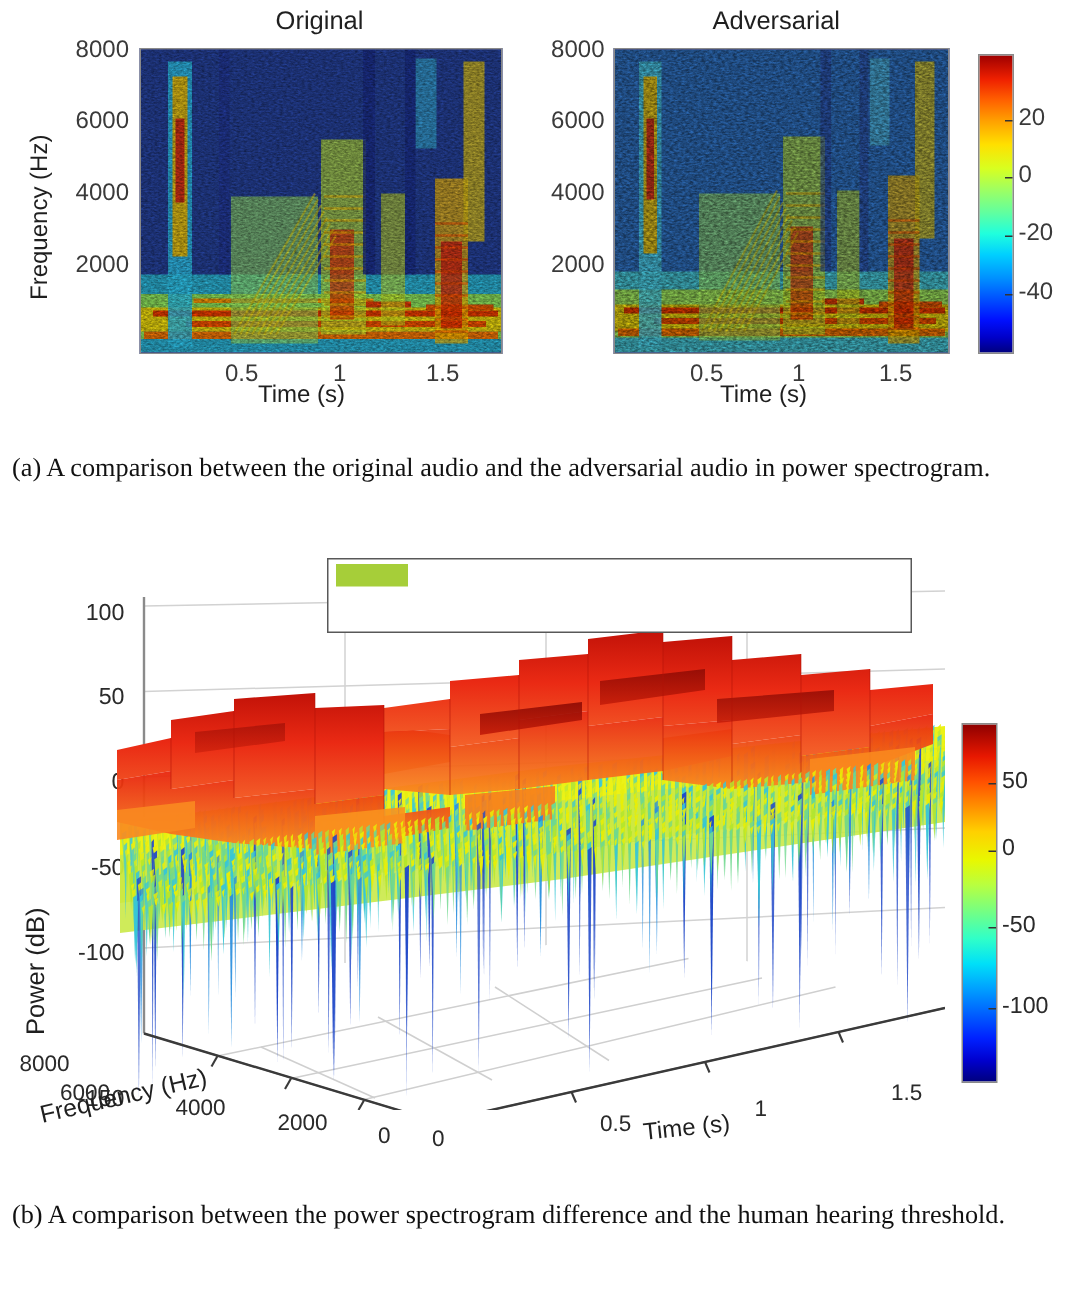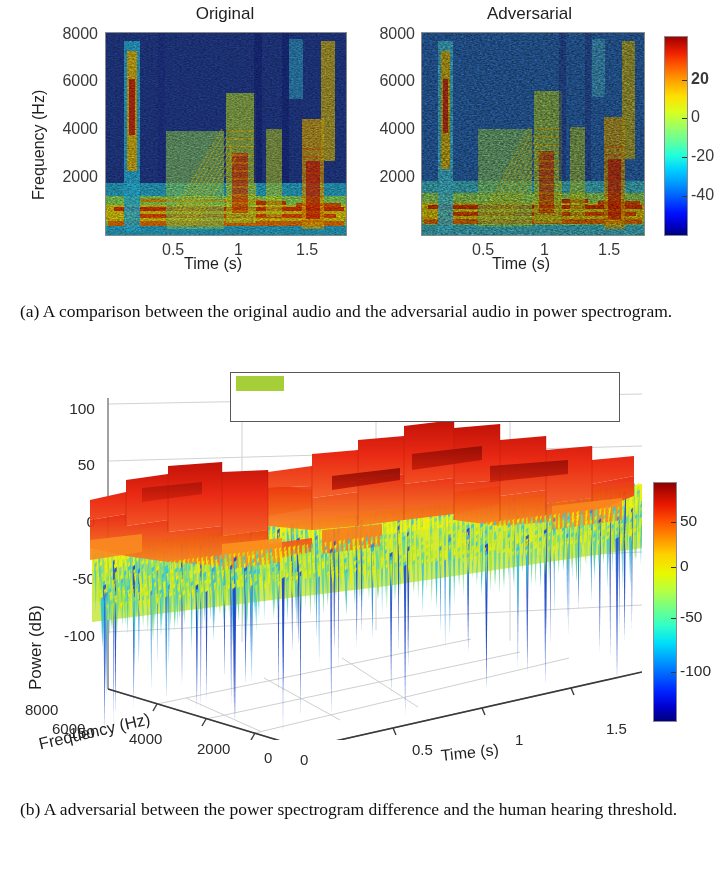--- a/index.html
+++ b/index.html
@@ -3,21 +3,21 @@
 <meta charset="utf-8">
 <title>Figure</title>
 <style>
   html,body{margin:0;padding:0;background:#ffffff;}
   body{
     width:715px;height:876px;position:relative;overflow:hidden;
     font-family:"Liberation Sans", sans-serif;
     color:#1a1a1a;
     -webkit-font-smoothing:antialiased;
   }
-  .fig{position:absolute;left:12px;top:0;width:698px;height:876px;}
+  .fig{position:absolute;left:0;top:0;width:698px;height:876px;}
   .tick-lbl{
     position:absolute;font-family:"Liberation Sans",sans-serif;
     color:#3a3a3a;white-space:nowrap;
   }
   .axis-title{
     position:absolute;font-family:"Liberation Sans",sans-serif;
     color:#1f1f1f;white-space:nowrap;
   }
 
   
@@ -249,21 +249,21 @@
     <div class="tick-lbl spec-xtick" style="left:460px;top:241px;">0.5</div>
     <div class="tick-lbl spec-xtick" style="left:528px;top:241px;">1</div>
     <div class="tick-lbl spec-xtick" style="left:586px;top:241px;">1.5</div>
     <div class="axis-title xlabel-a" style="left:480px;top:255px;">Time (s)</div>
 
     <div class="cbarA" style="left:652px;top:36px;width:22px;height:198px;"></div>
     <div class="cbarA-tick" style="left:670px;top:80px;"></div>
     <div class="cbarA-tick" style="left:670px;top:118px;"></div>
     <div class="cbarA-tick" style="left:670px;top:157px;"></div>
     <div class="cbarA-tick" style="left:670px;top:196px;"></div>
-    <div class="tick-lbl cbarA-lbl" style="left:679px;top:70px;font-weight:bold;">20</div>
+    <div class="tick-lbl cbarA-lbl" style="left:679px;top:70px;">20</div>
     <div class="tick-lbl cbarA-lbl" style="left:679px;top:108px;">0</div>
     <div class="tick-lbl cbarA-lbl" style="left:679px;top:147px;">-20</div>
     <div class="tick-lbl cbarA-lbl" style="left:679px;top:186px;">-40</div>
   </div>
 
   <div class="caption" style="left:8px;top:300px;width:680px;">(a) A comparison between the original audio and the adversarial audio in power spectrogram.</div>
 
   <div class="panelB">
 
     <div class="legend-box" style="left:218px;top:12px;width:390px;height:50px;">
@@ -2352,15 +2352,15 @@
     <div class="cbarB-tick" style="left:659px;top:162px;"></div>
     <div class="cbarB-tick" style="left:659px;top:207px;"></div>
     <div class="cbarB-tick" style="left:659px;top:258px;"></div>
     <div class="cbarB-tick" style="left:659px;top:312px;"></div>
     <div class="tick-lbl cbarB-lbl" style="left:668px;top:152px;">50</div>
     <div class="tick-lbl cbarB-lbl" style="left:668px;top:197px;">0</div>
     <div class="tick-lbl cbarB-lbl" style="left:668px;top:248px;">-50</div>
     <div class="tick-lbl cbarB-lbl" style="left:668px;top:302px;">-100</div>
   </div>
 
-  <div class="caption" style="left:8px;top:798px;width:680px;">(b) A adversarial between the power spectrogram difference and the human hearing threshold.</div>
+  <div class="caption" style="left:8px;top:798px;width:680px;">(b) A comparison between the power spectrogram difference and the human hearing threshold.</div>
 
 </div>
 
 </body></html>

